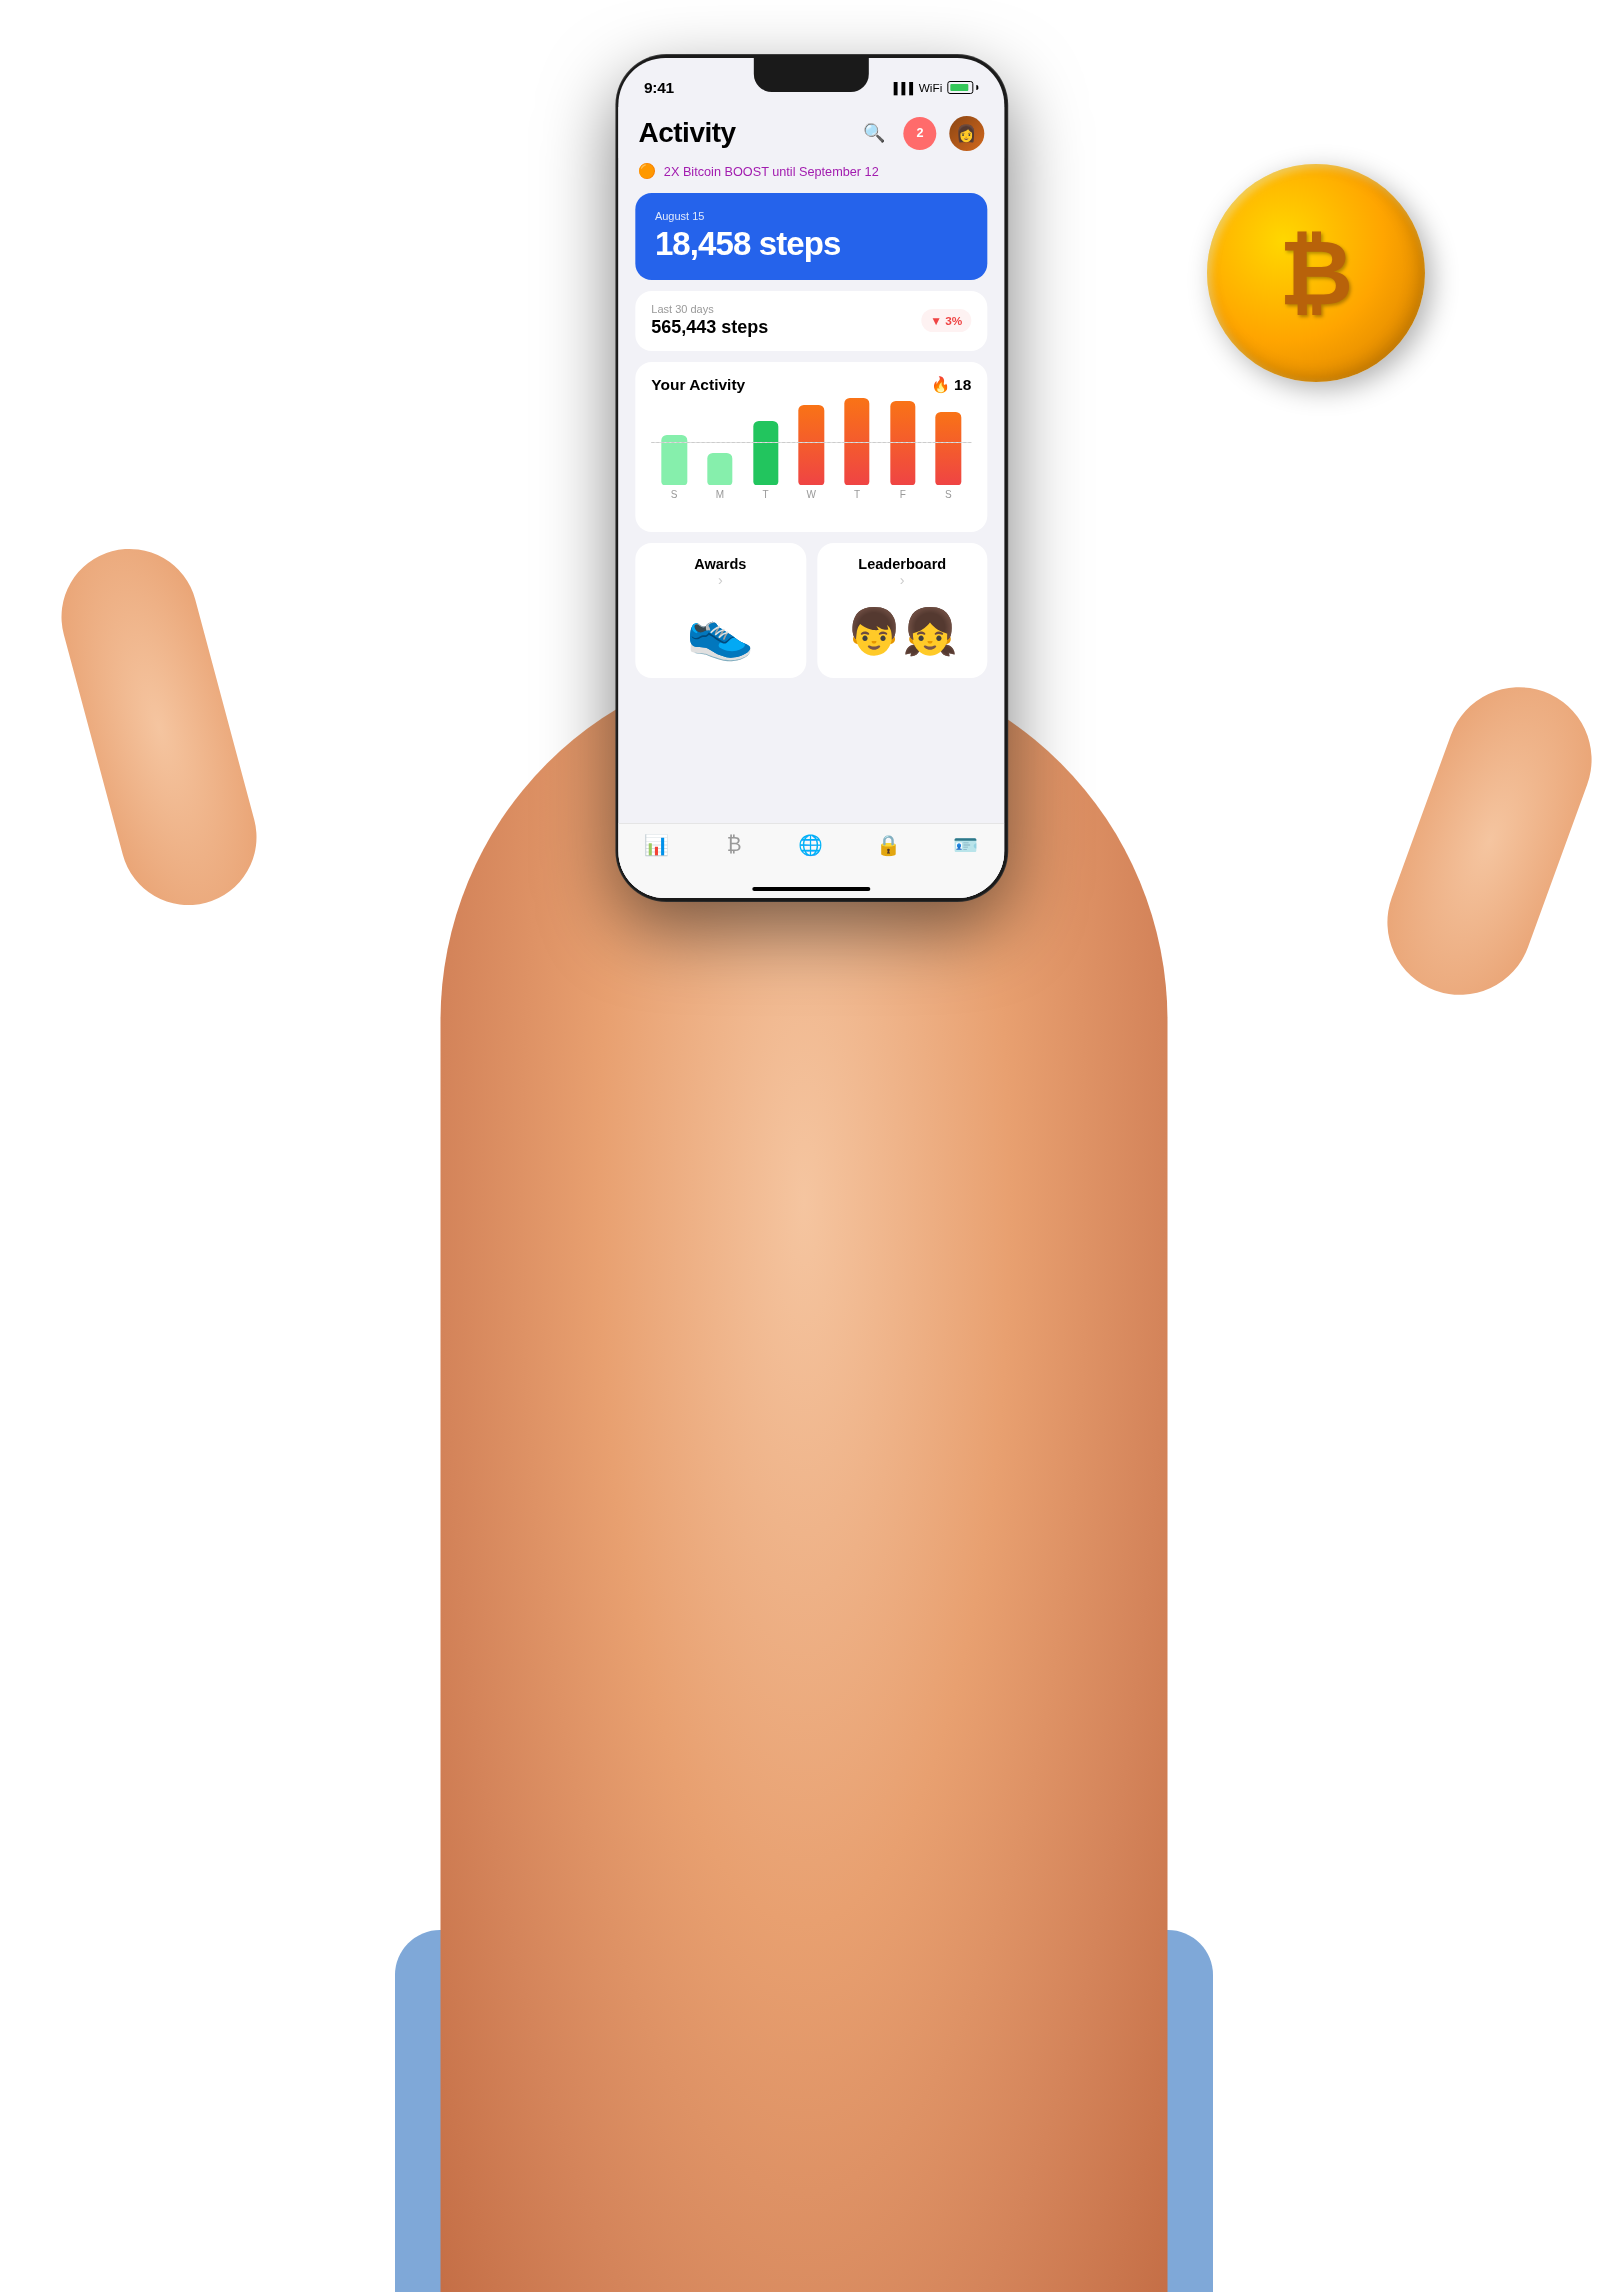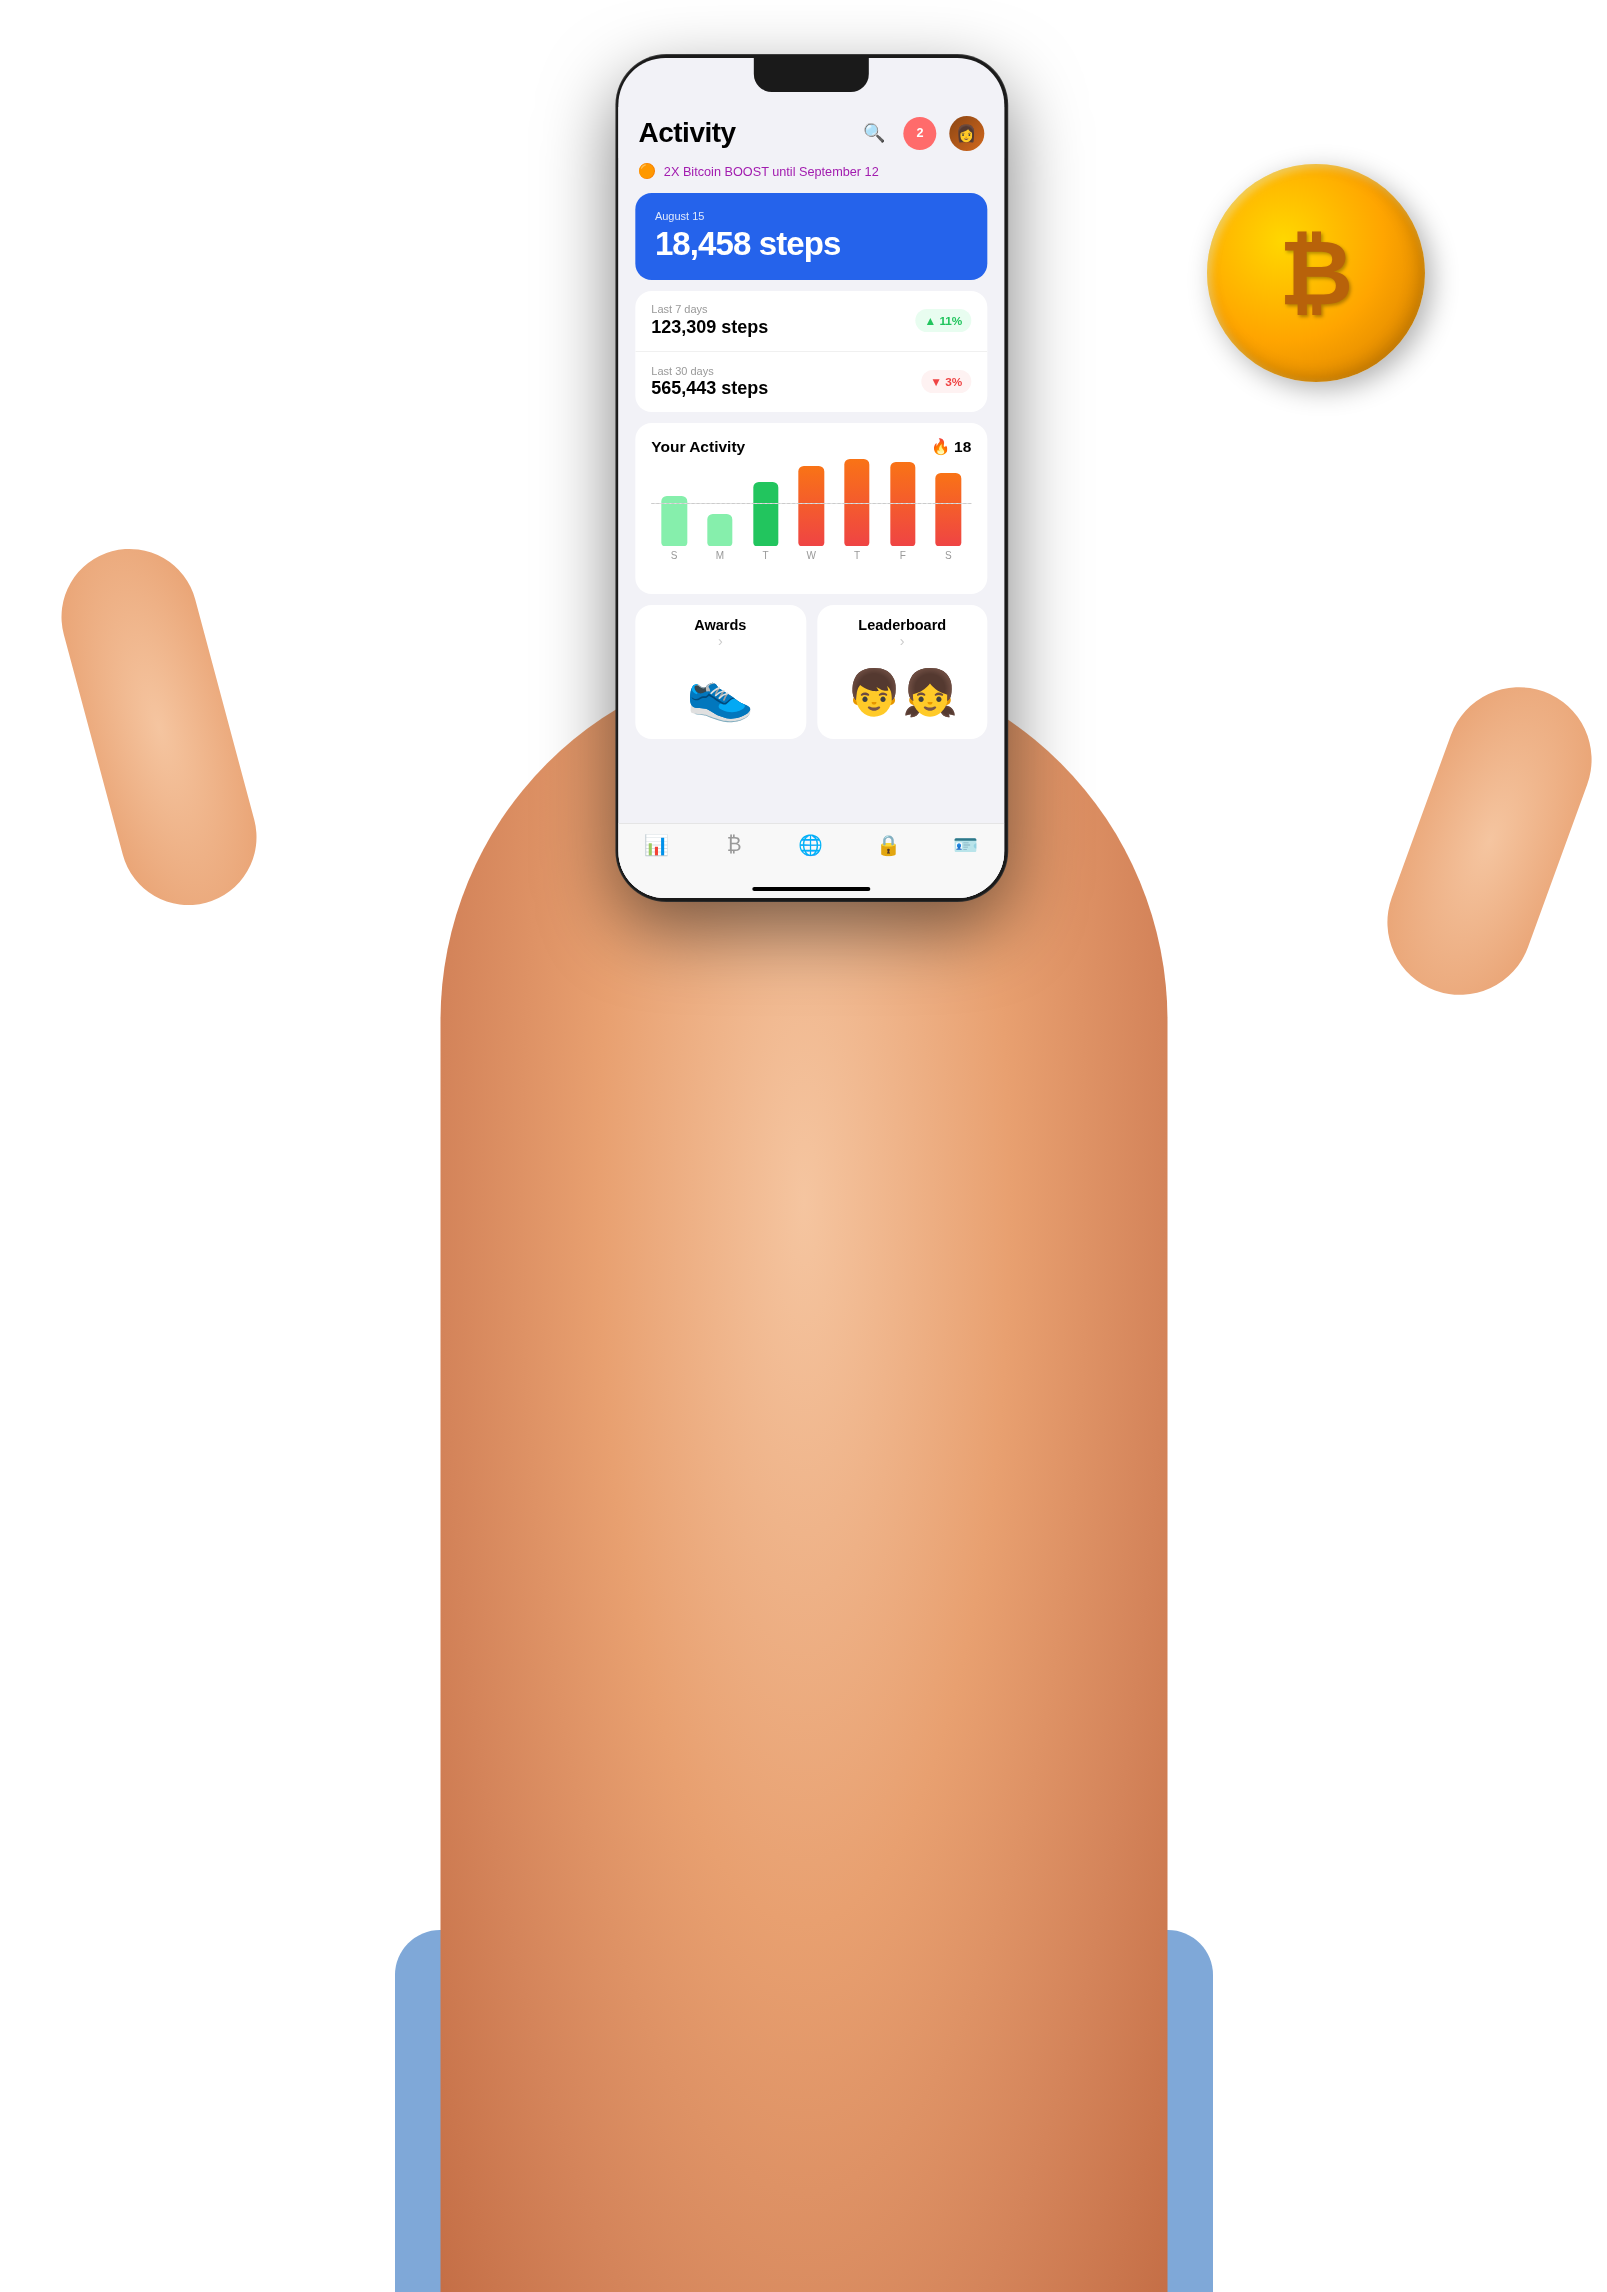--- a/index.html
+++ b/index.html
@@ -488,20 +488,33 @@
 
   <div class="bitcoin-coin">
     <span class="bitcoin-coin-symbol">₿</span>
   </div>
 
   <div class="phone">
     <div class="phone-inner">
 
       <div class="notch"></div>
 
+      <div class="status-bar">
+        <span class="status-time">9:41</span>
+        <div class="status-icons">
+          <span class="signal-bars">▐▐▐</span>
+          <span class="wifi-icon">WiFi</span>
+          <div class="battery">
+            <div class="battery-body">
+              <div class="battery-fill"></div>
+            </div>
+            <div class="battery-cap"></div>
+          </div>
+        </div>
+      </div>
 
       <div class="app-content">
 
         <div class="app-header">
           <h1 class="app-title">Activity</h1>
           <div class="header-actions">
             <div class="search-btn">
               <span>🔍</span>
             </div>
             <div class="notification-btn">2</div>
@@ -515,27 +528,20 @@
           <span class="boost-icon">🟠</span>
           <span class="boost-text">2X Bitcoin BOOST until September 12</span>
         </div>
 
         <div class="steps-card">
           <div class="steps-date">August 15</div>
           <div class="steps-count">18,458 steps</div>
         </div>
 
         <div class="stats-section">
-          <div class="stat-row">
-            <div>
-              <div class="stat-label">Last 7 days</div>
-              <div class="stat-value">123,309 steps</div>
-            </div>
-            <div class="stat-badge badge-green">▲ 11%</div>
-          </div>
           <div class="stat-row">
             <div>
               <div class="stat-label">Last 30 days</div>
               <div class="stat-value">565,443 steps</div>
             </div>
             <div class="stat-badge badge-red">▼ 3%</div>
           </div>
         </div>
 
         <div class="activity-section">

